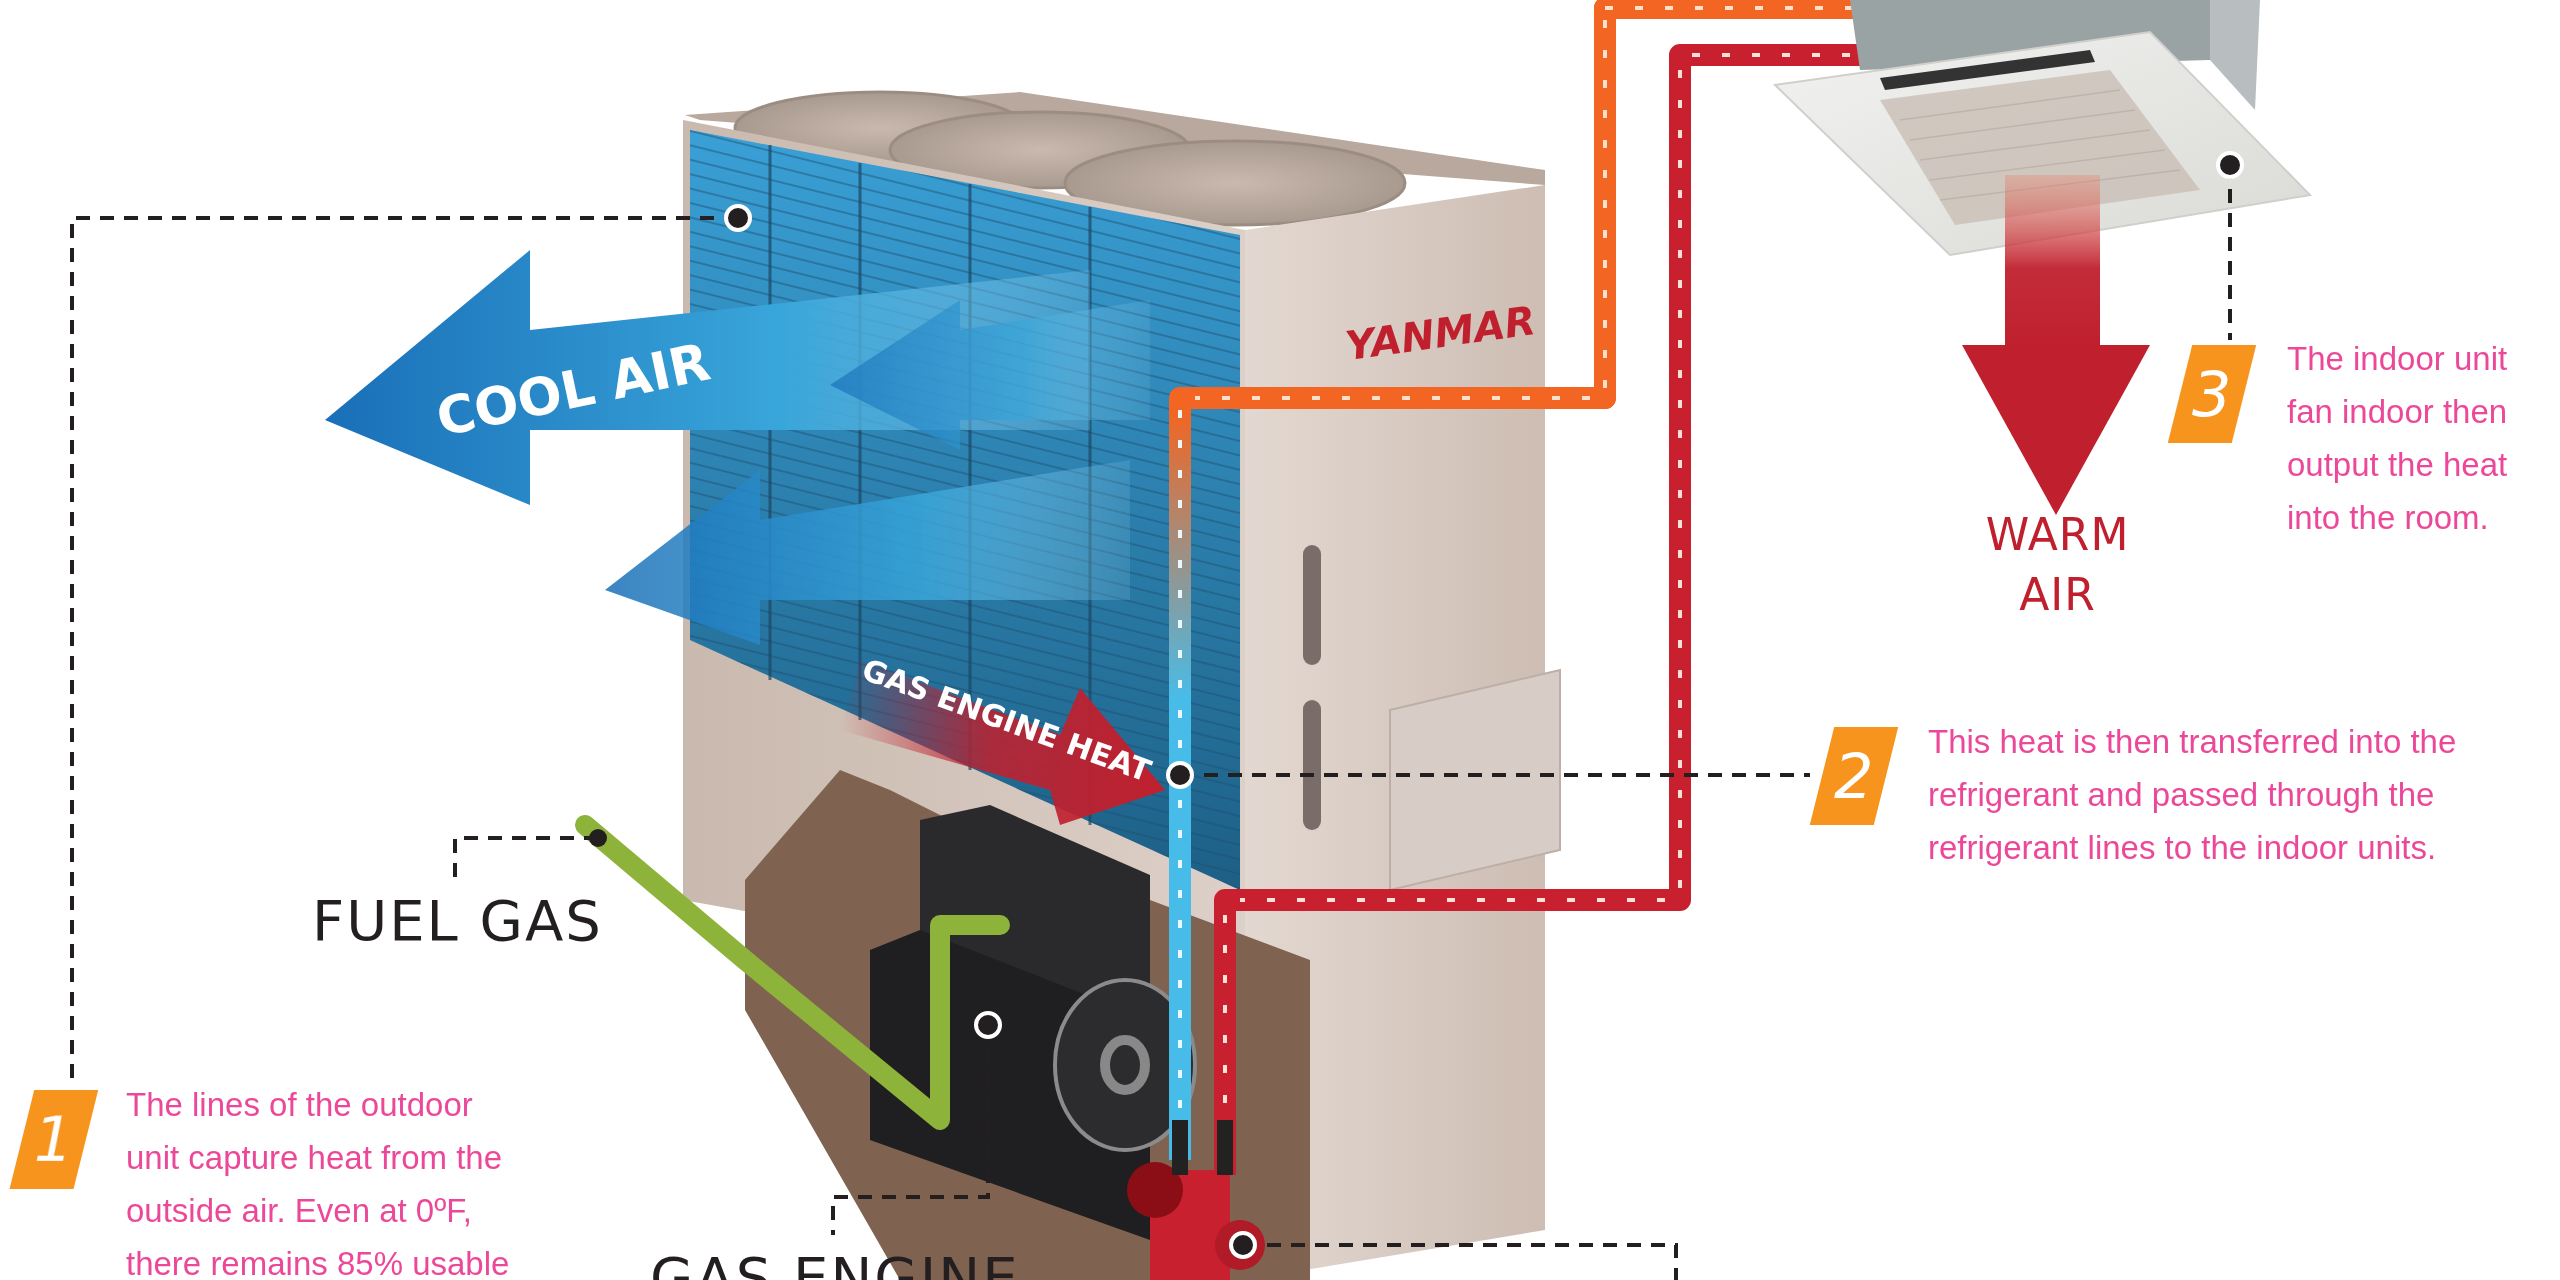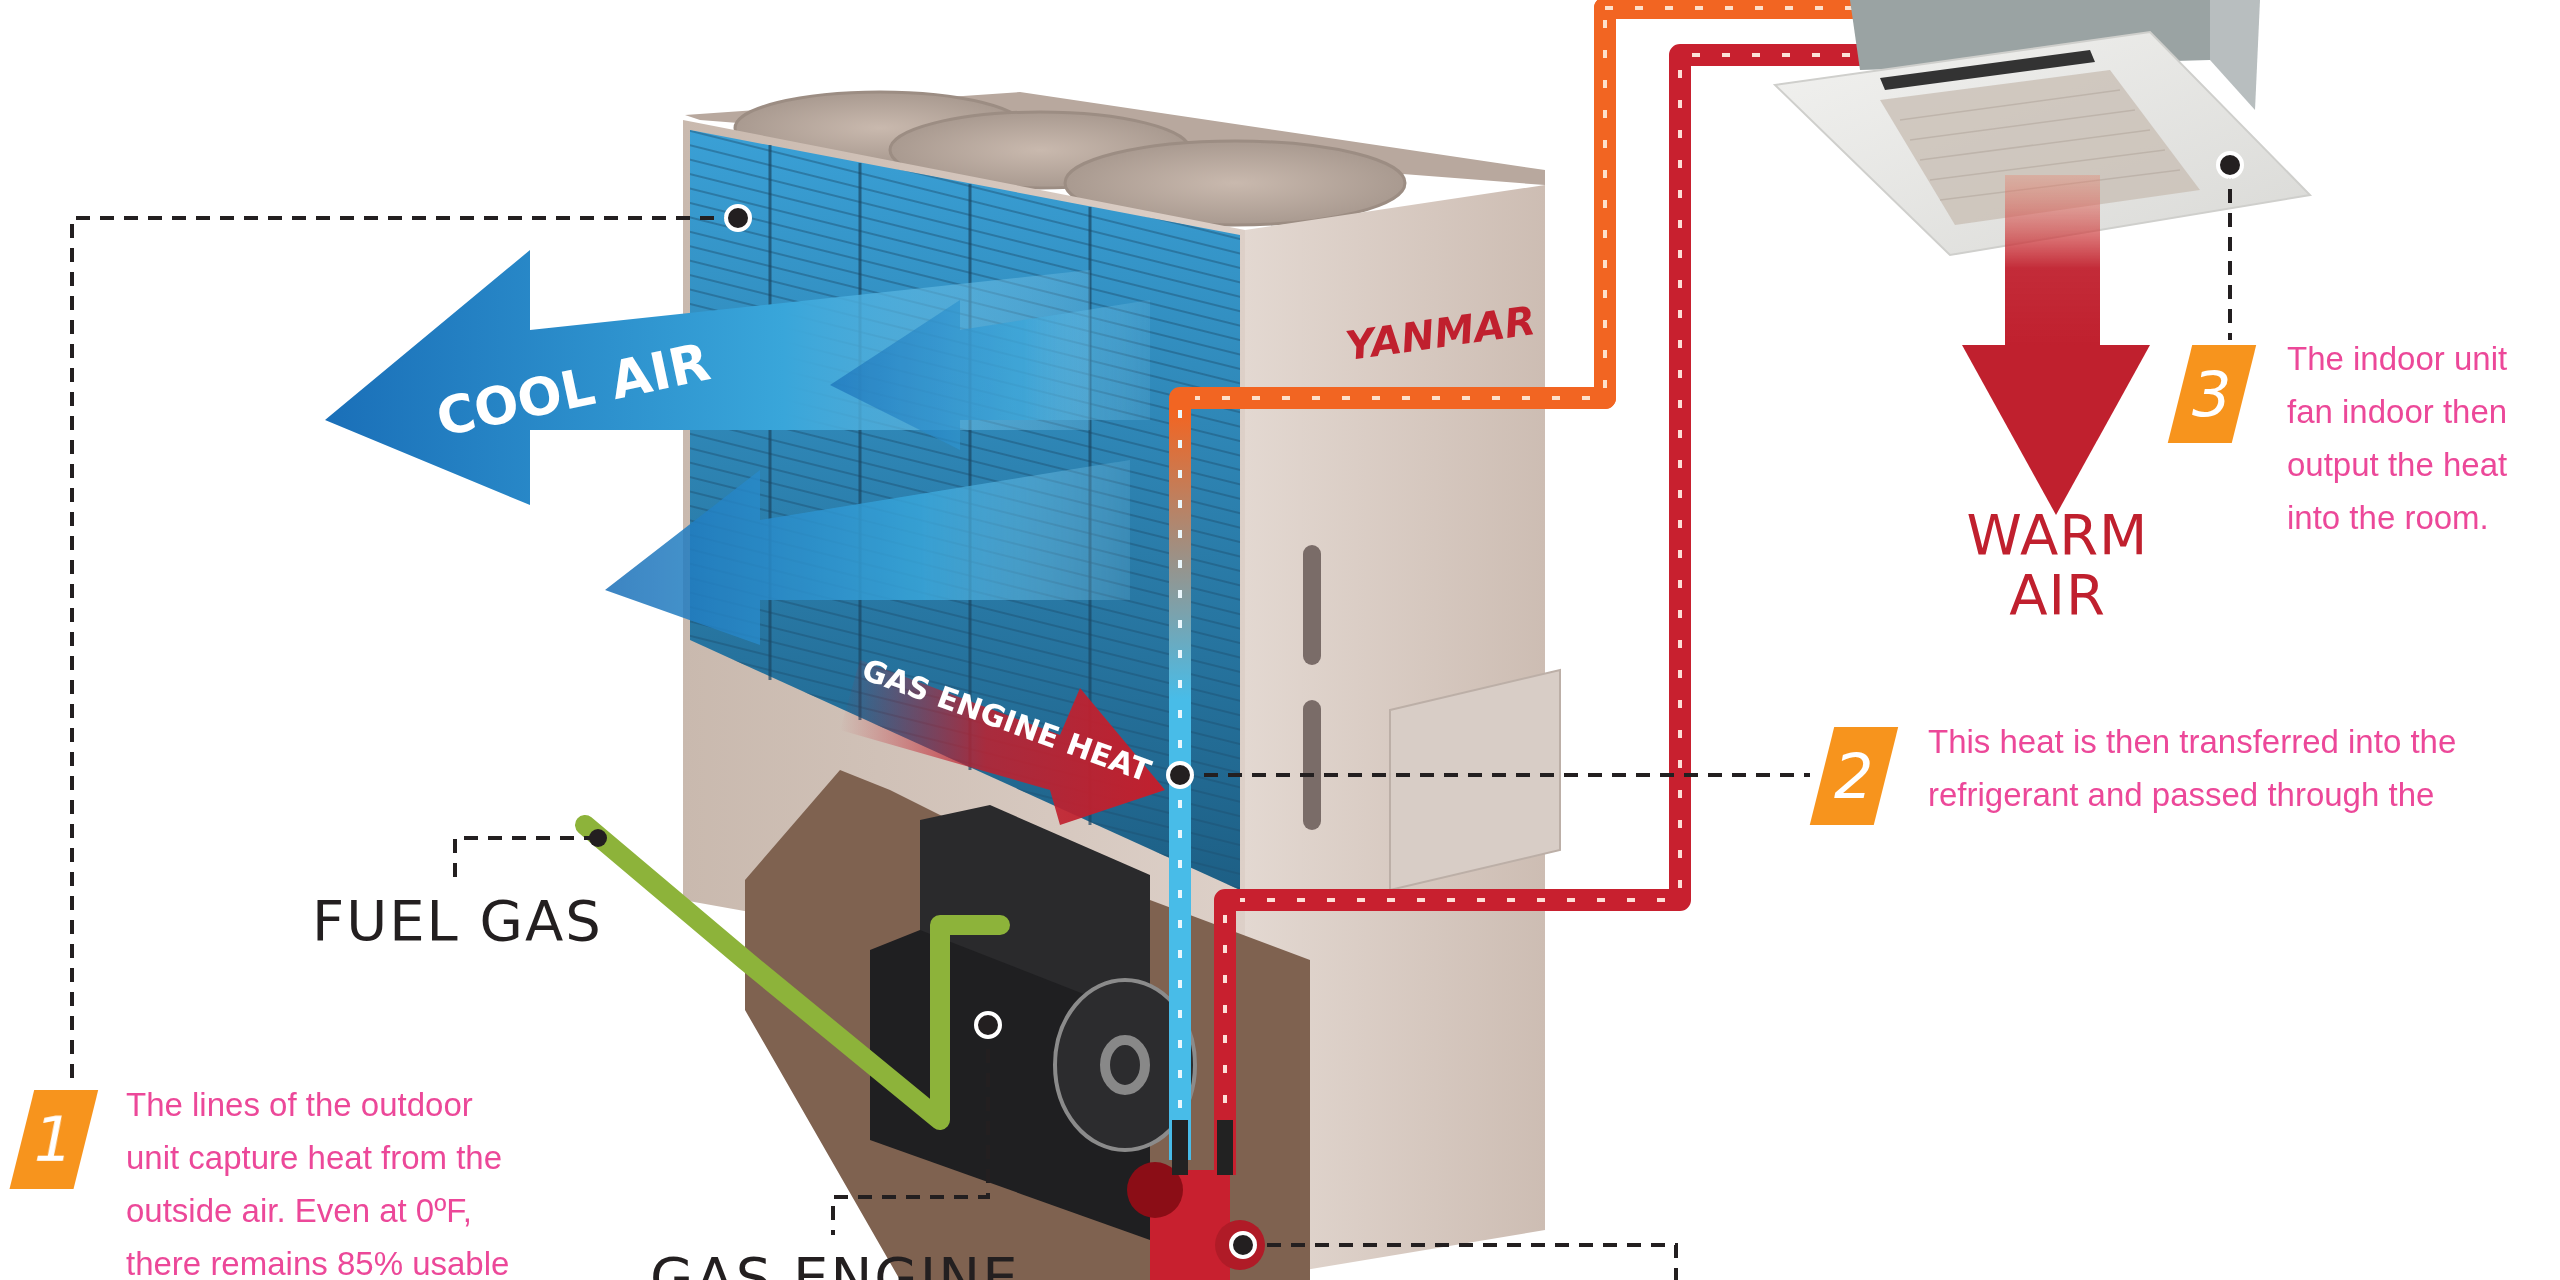--- a/index.html
+++ b/index.html
@@ -3,21 +3,21 @@
 <meta charset="utf-8">
 <style>
   html, body { margin: 0; padding: 0; background: #ffffff; }
   body { width: 2560px; height: 1280px; overflow: hidden; position: relative; font-family: "Liberation Sans", sans-serif; }
   #stage { position: absolute; left: 0; top: 0; width: 2560px; height: 1280px; }
   .abs { position: absolute; }
   .step-text { color: #ec4899; font-size: 33px; line-height: 53px; font-family: "Liberation Sans", sans-serif; }
   .step-badge { position: absolute; width: 64px; height: 98px; background: #f7941d; transform: skewX(-14deg); display: flex; align-items: center; justify-content: center; }
   .step-badge span { transform: skewX(14deg); color: #fff; font-size: 62px; font-style: italic; font-family: "DejaVu Sans", sans-serif; font-weight: 300; }
   .label-dark { color: #231f20; font-size: 56px; letter-spacing: 2px; font-family: "DejaVu Sans", sans-serif; }
-  .label-warm { color: #c0202e; font-size: 56px; text-align: center; line-height: 60px; letter-spacing: 1px; font-family: "DejaVu Sans", sans-serif; }
+  .label-warm { color: #c0202e; font-size: 44px; text-align: center; line-height: 60px; letter-spacing: 1px; font-family: "DejaVu Sans", sans-serif; }
   .svg-text-white { fill: #ffffff; font-family: "DejaVu Sans", sans-serif; font-weight: bold; }
 </style>
 </head>
 <body>
 
 <div id="stage">
 
   <svg class="abs" style="left:0;top:0" width="2560" height="1280" viewBox="0 0 2560 1280">
     <defs>
       <linearGradient id="bodyGrad" x1="0" y1="0" x2="1" y2="0">
@@ -199,20 +199,21 @@
     <div>outside air. Even at 0ºF,</div>
     <div>there remains 85% usable</div>
   </div>
 
   <div class="step-badge" style="left:1822px;top:727px;">
     <span>2</span>
   </div>
   <div class="abs step-text" style="left:1928px;top:715px;">
     <div>This heat is then transferred into the</div>
     <div>refrigerant and passed through the</div>
+    <div>refrigerant lines to the indoor units.</div>
   </div>
 
   <div class="step-badge" style="left:2180px;top:345px;">
     <span>3</span>
   </div>
   <div class="abs step-text" style="left:2287px;top:332px;">
     <div>The indoor unit</div>
     <div>fan indoor then</div>
     <div>output the heat</div>
     <div>into the room.</div>

